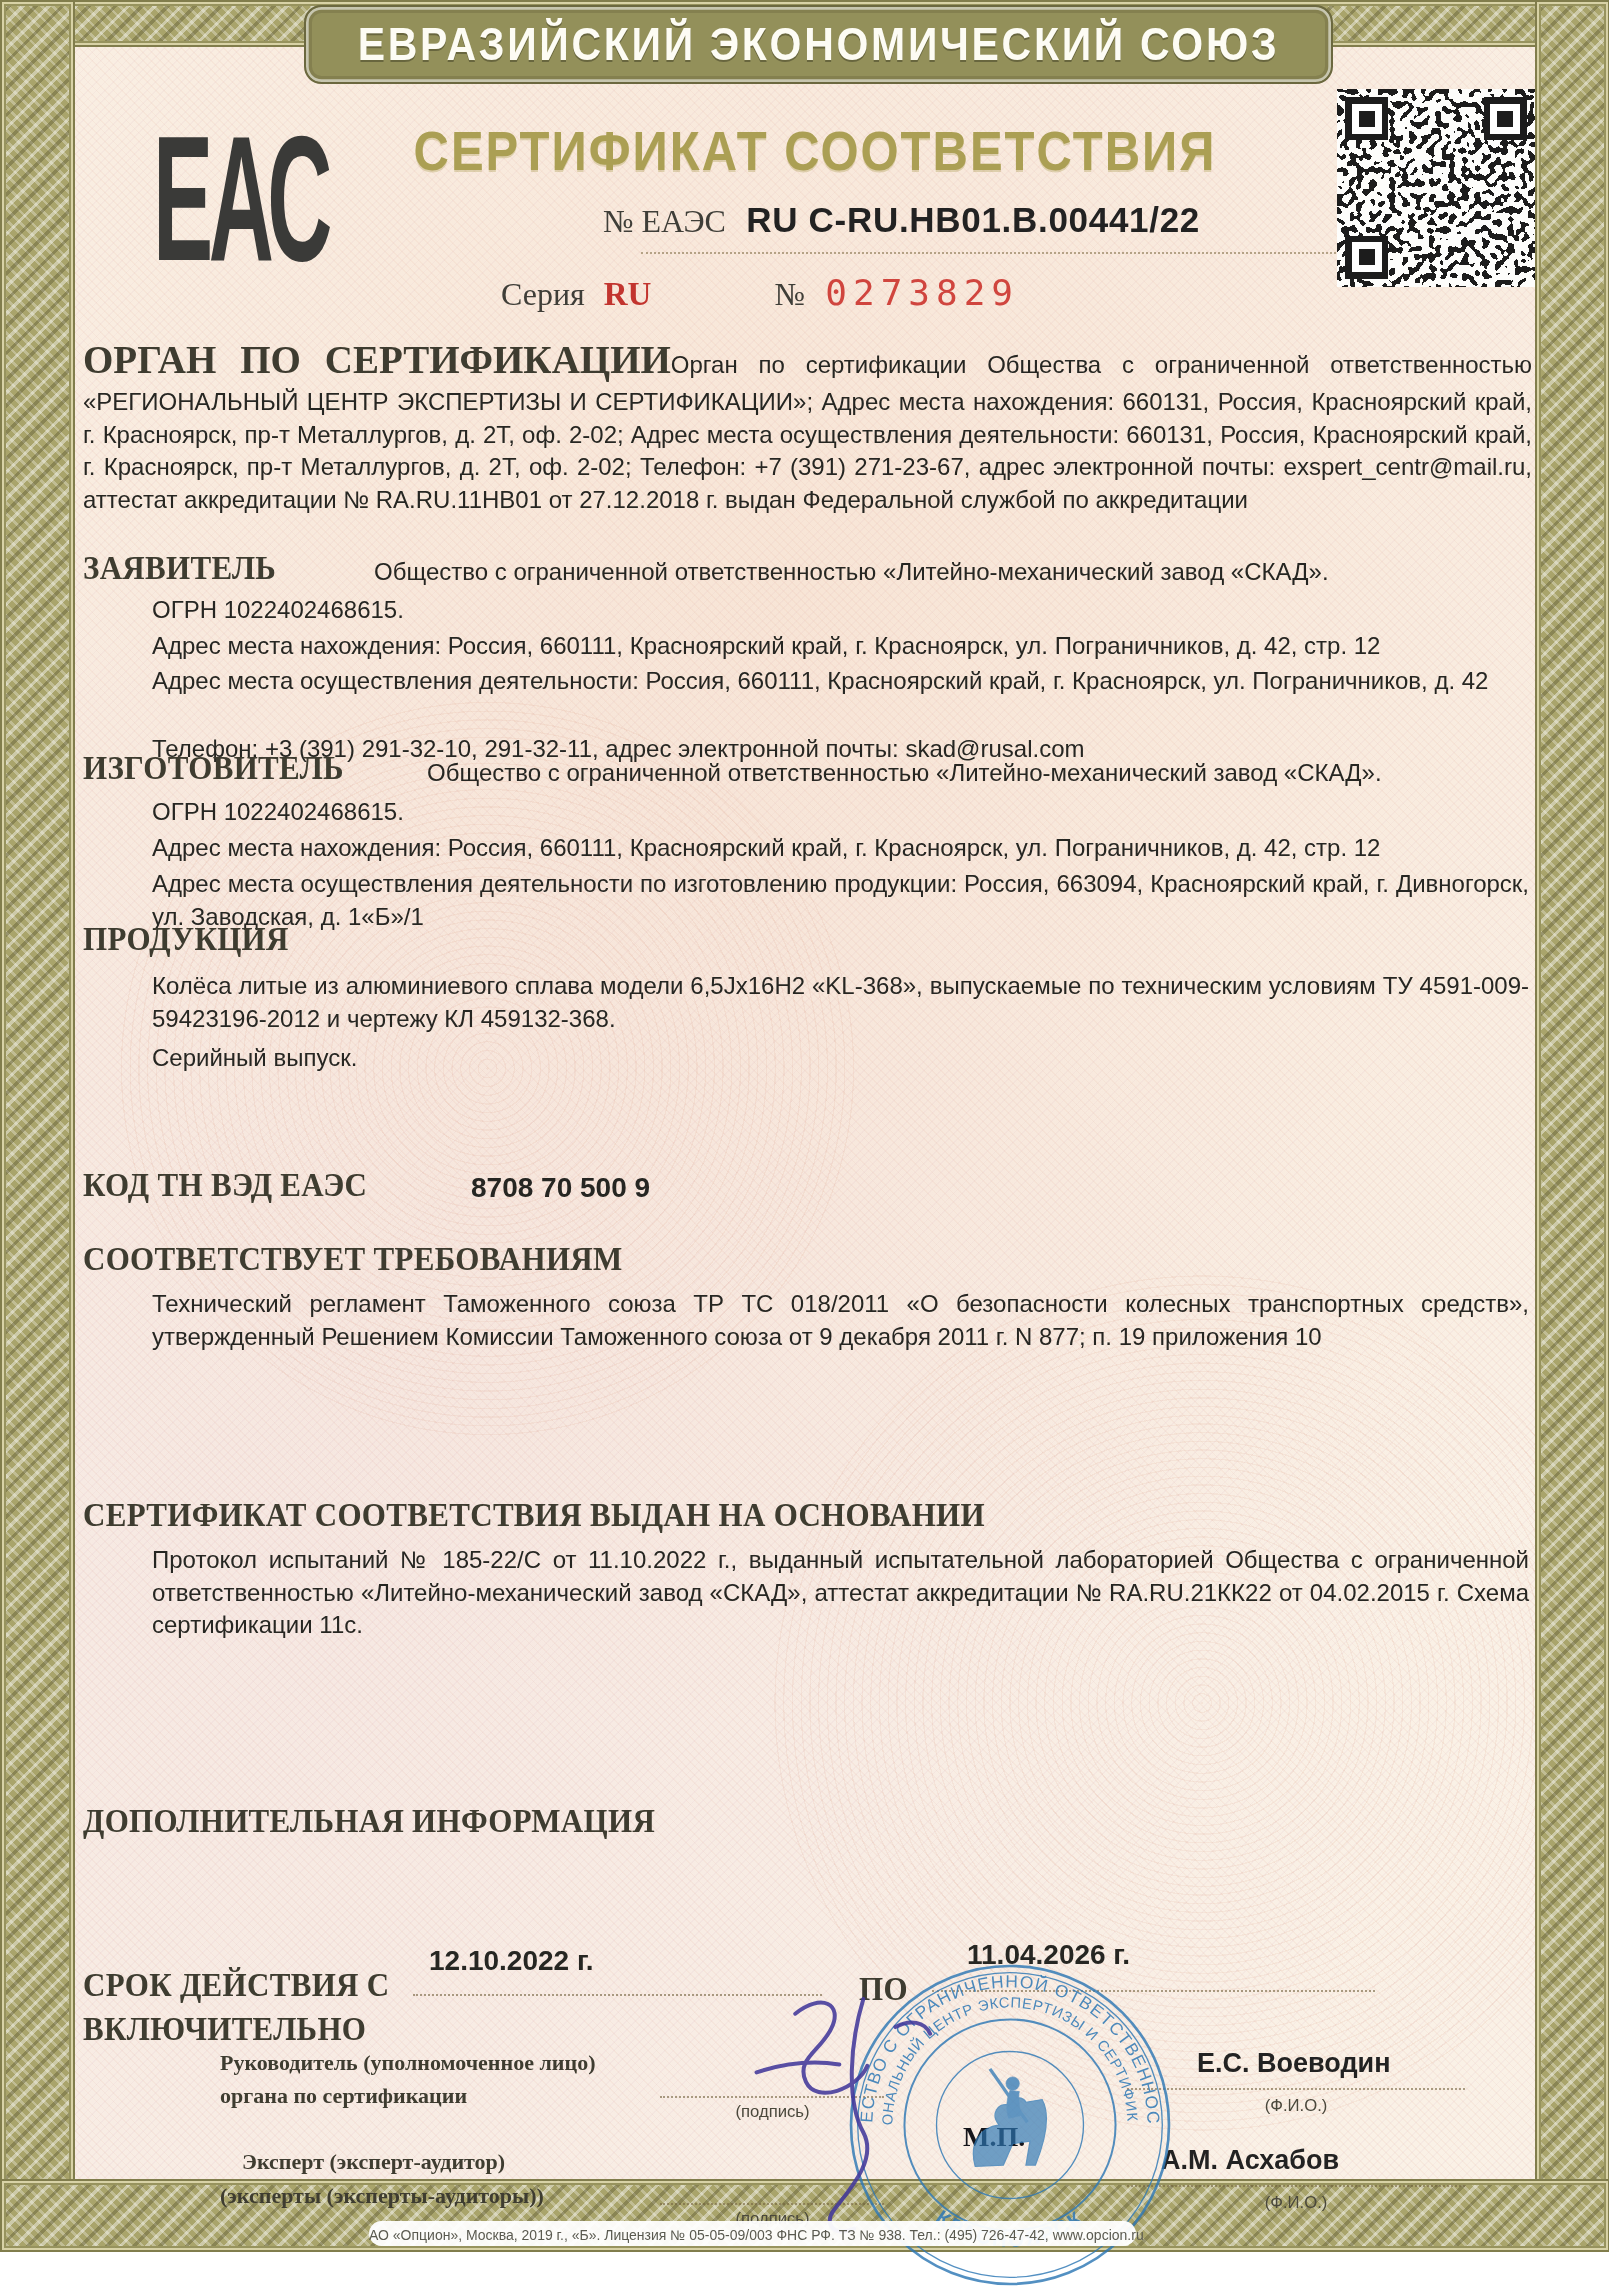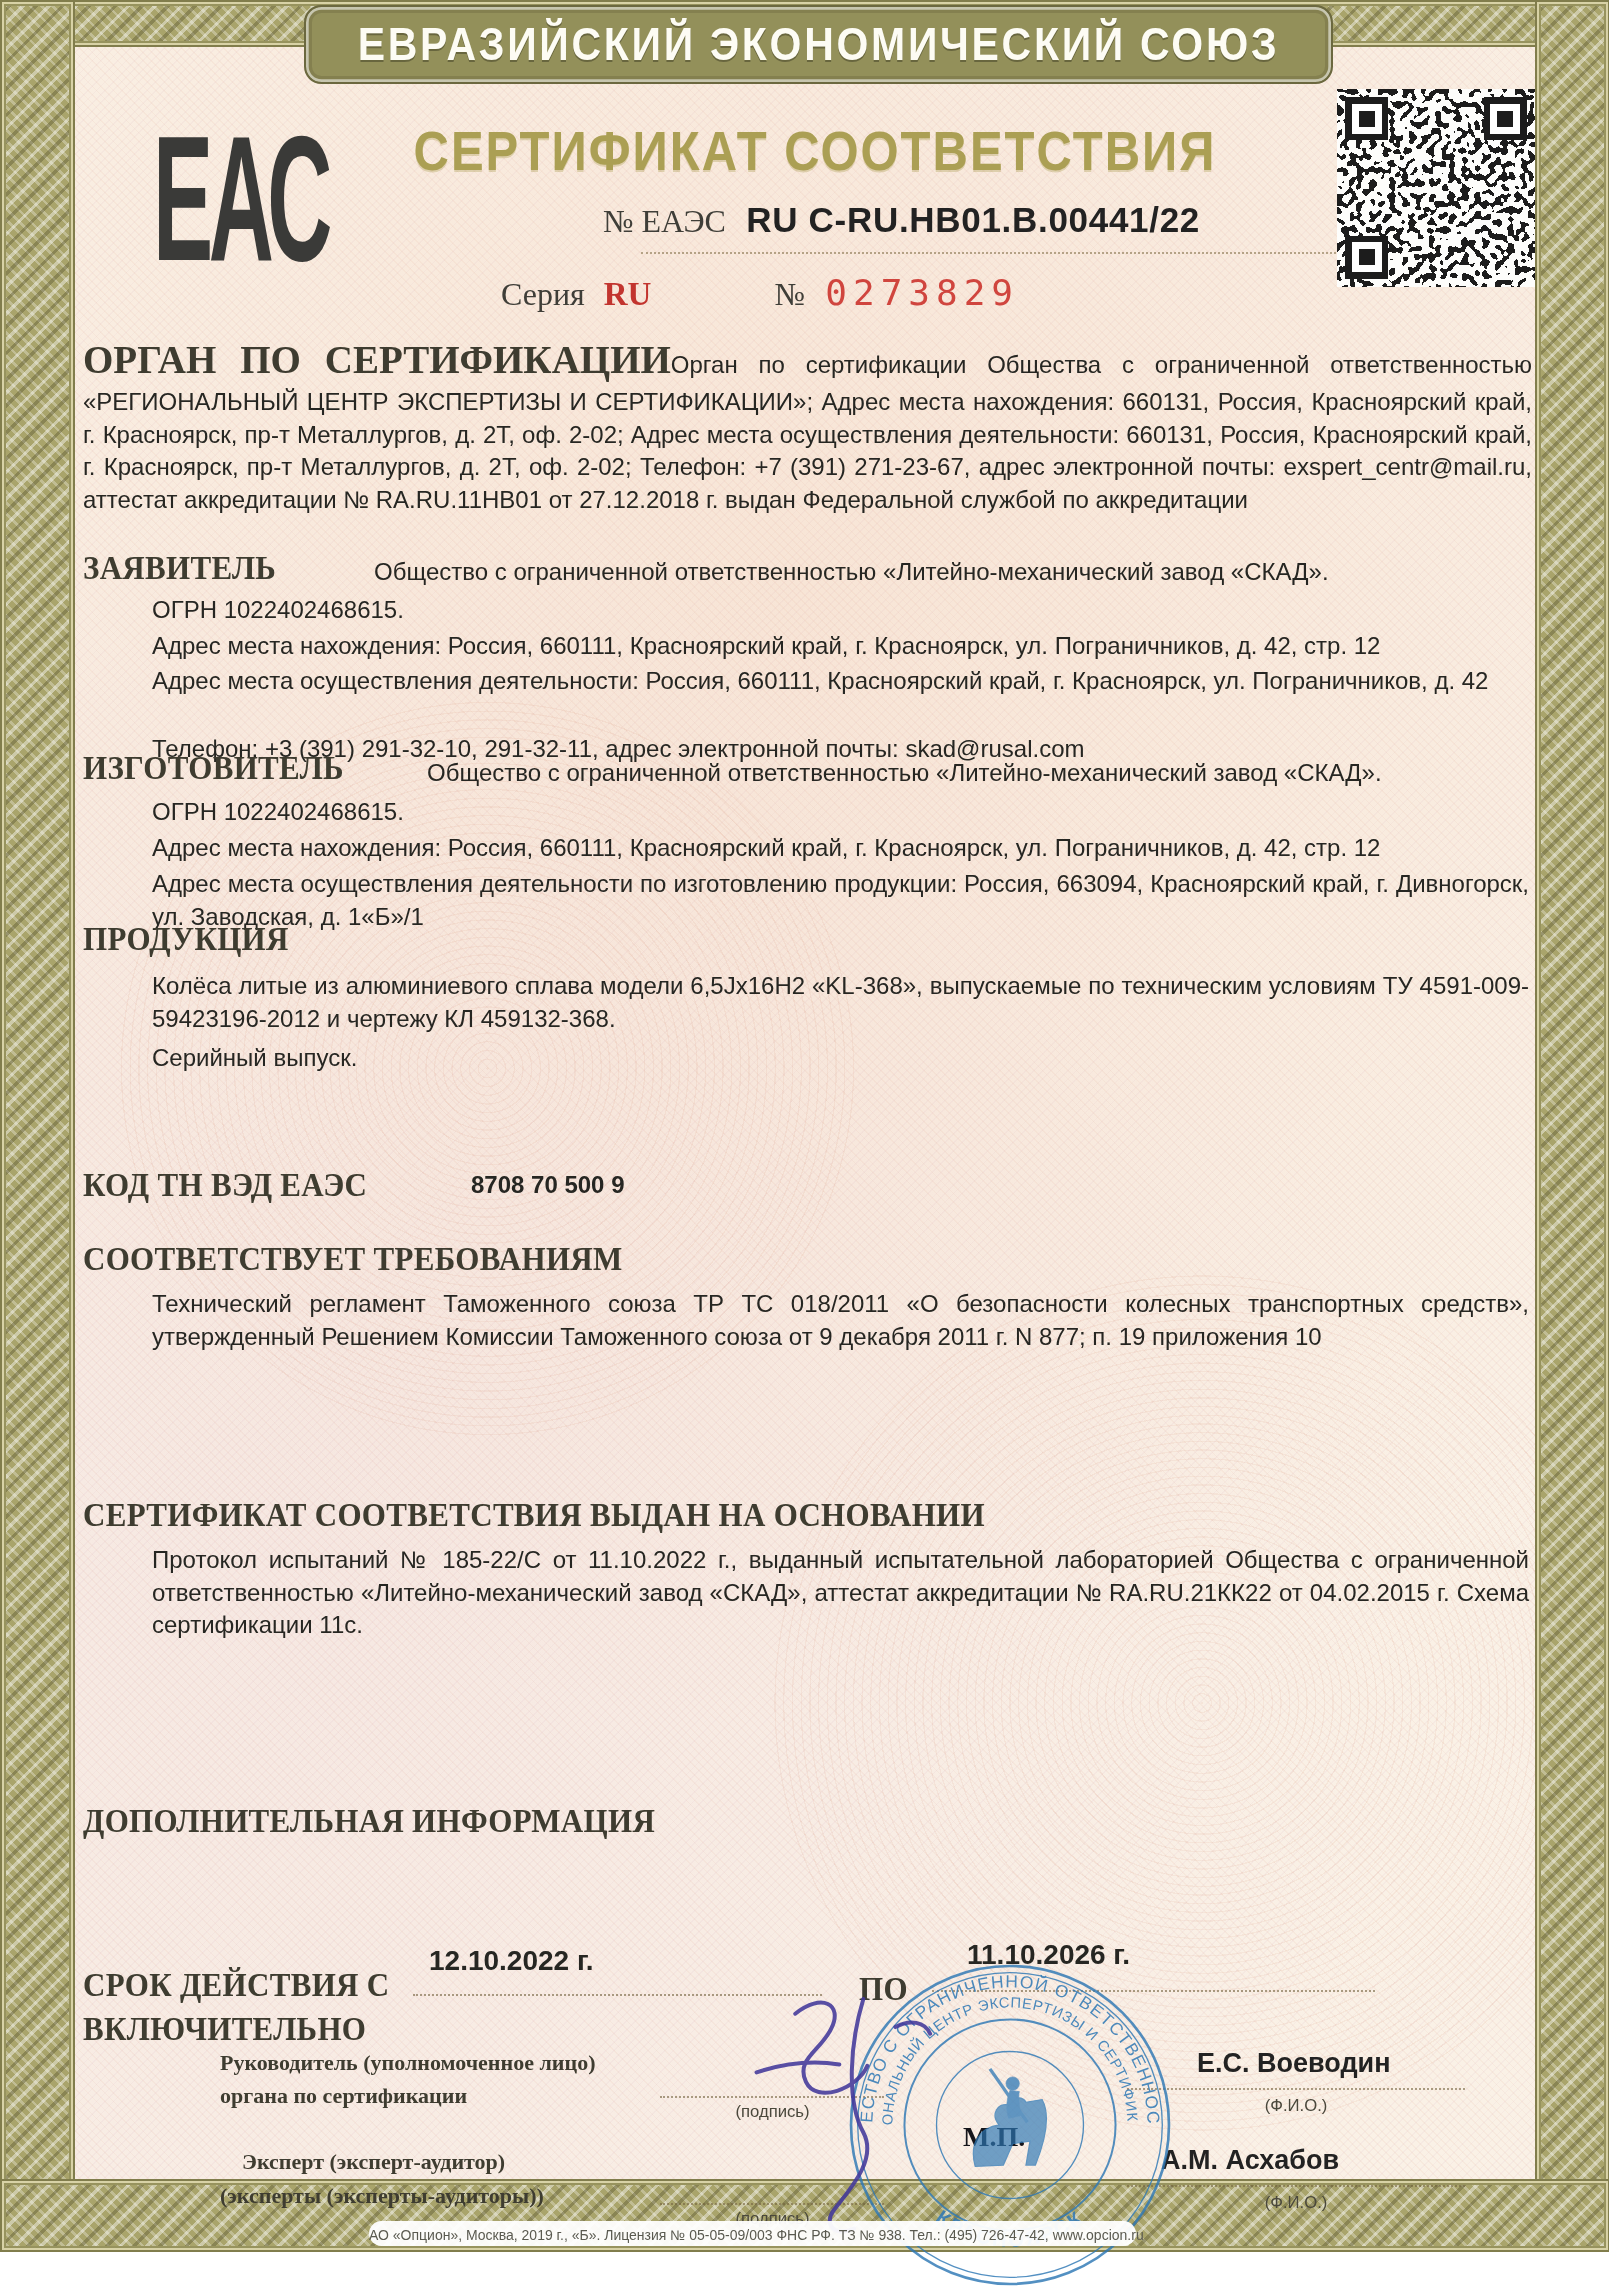--- a/index.html
+++ b/index.html
@@ -138,35 +138,35 @@
   <div class="btxt" style="left:427px;top:757px;width:1105px;">Общество с ограниченной ответственностью «Литейно-механический завод «СКАД».</div>
   <div class="btxt" style="left:152px;top:796px;width:1377px;">ОГРН 1022402468615.</div>
   <div class="btxt" style="left:152px;top:832px;width:1377px;">Адрес места нахождения: Россия, 660111, Красноярский край, г. Красноярск, ул. Пограничников, д. 42, стр. 12</div>
   <div class="btxt" style="left:152px;top:868px;width:1377px;">Адрес места осуществления деятельности по изготовлению продукции: Россия, 663094, Красноярский край, г. Дивногорск, ул. Заводская, д. 1«Б»/1</div>
 
   <div class="slabel" style="left:83px;top:920px;">ПРОДУКЦИЯ</div>
   <div class="btxt" style="left:152px;top:970px;width:1377px;">Колёса литые из алюминиевого сплава модели 6,5Jx16Н2 «KL-368», выпускаемые по техническим условиям ТУ 4591-009-59423196-2012 и чертежу КЛ 459132-368.</div>
   <div class="btxt" style="left:152px;top:1042px;width:1377px;">Серийный выпуск.</div>
 
   <div class="slabel" style="left:83px;top:1166px;">КОД ТН ВЭД ЕАЭС</div>
-  <div class="btxt bold" style="left:471px;top:1169px;width:468px;font-size:24px;">8708 70 500 9</div>
+  <div class="btxt bold" style="left:471px;top:1169px;width:468px;font-size:28px;">8708 70 500 9</div>
 
   <div class="slabel" style="left:83px;top:1240px;">СООТВЕТСТВУЕТ ТРЕБОВАНИЯМ</div>
   <div class="btxt" style="left:152px;top:1288px;width:1377px;">Технический регламент Таможенного союза ТР ТС 018/2011 «О безопасности колесных транспортных средств», утвержденный Решением Комиссии Таможенного союза от 9 декабря 2011 г. N 877; п. 19 приложения 10</div>
 
   <div class="slabel" style="left:83px;top:1496px;">СЕРТИФИКАТ СООТВЕТСТВИЯ ВЫДАН НА ОСНОВАНИИ</div>
   <div class="btxt" style="left:152px;top:1544px;width:1377px;">Протокол испытаний № 185-22/С от 11.10.2022 г., выданный испытательной лабораторией Общества с ограниченной ответственностью «Литейно-механический завод «СКАД», аттестат аккредитации № RA.RU.21КК22 от 04.02.2015 г. Схема сертификации 11с.</div>
 
   <div class="slabel" style="left:83px;top:1802px;">ДОПОЛНИТЕЛЬНАЯ ИНФОРМАЦИЯ</div>
 
   <div class="slabel" style="left:83px;top:1966px;">СРОК ДЕЙСТВИЯ С</div>
   <div class="btxt bold" style="left:429px;top:1942px;width:414px;font-size:28px;">12.10.2022 г.</div>
   <div class="dotline" style="left:413px;top:1994px;width:409px;"></div>
   <div class="slabel" style="left:859px;top:1970px;">ПО</div>
-  <div class="btxt bold" style="left:967px;top:1936px;width:427px;font-size:28px;">11.10.2026 г.</div>
+  <div class="btxt bold" style="left:967px;top:1936px;width:427px;font-size:28px;">11.04.2026 г.</div>
   <div class="dotline" style="left:932px;top:1990px;width:443px;"></div>
   <div class="slabel" style="left:83px;top:2010px;">ВКЛЮЧИТЕЛЬНО</div>
 
   <div class="sig-label" style="left:220px;top:2046px;width:401px;">Руководитель (уполномоченное лицо) органа по сертификации</div>
   <div class="dotline" style="left:660px;top:2096px;width:224px;"></div>
   <div class="cap" style="left:667px;top:2102px;width:211px;">(подпись)</div>
   <div class="dotline" style="left:1127px;top:2088px;width:338px;"></div>
   <div class="sig-name" style="left:1163px;top:2048px;margin-left:34px;">Е.С. Воеводин</div>
   <div class="cap" style="left:1196px;top:2096px;width:200px;">(Ф.И.О.)</div>
 

